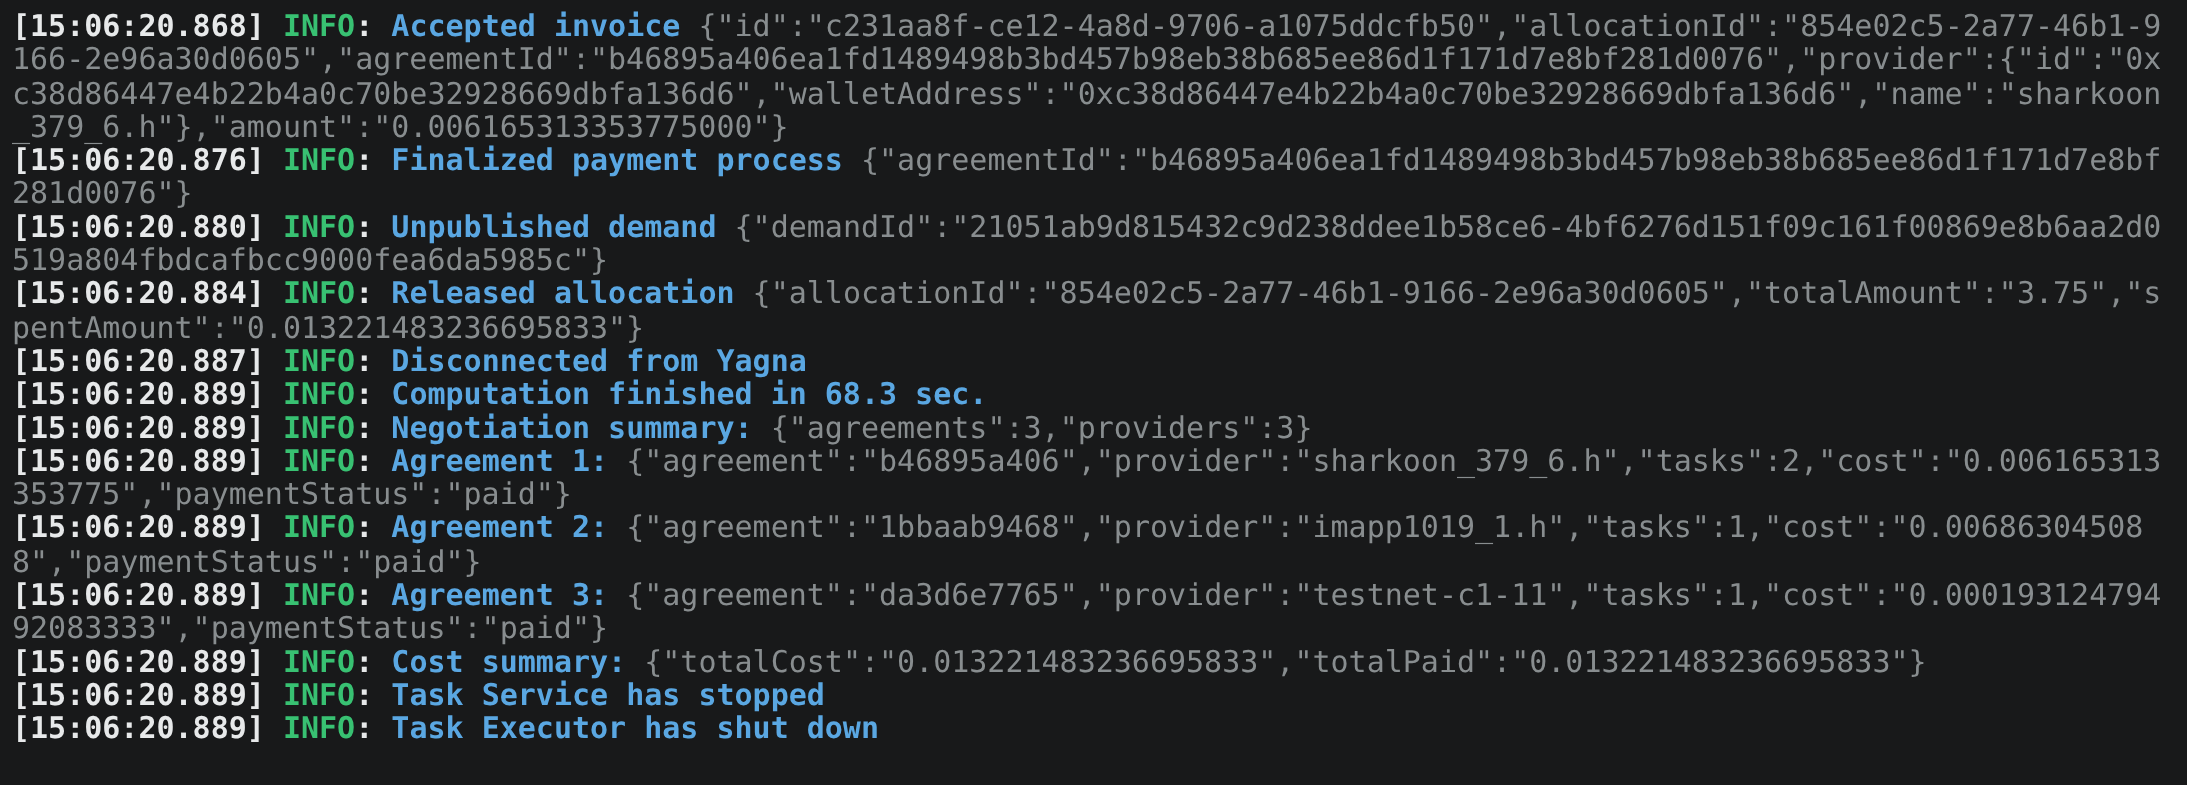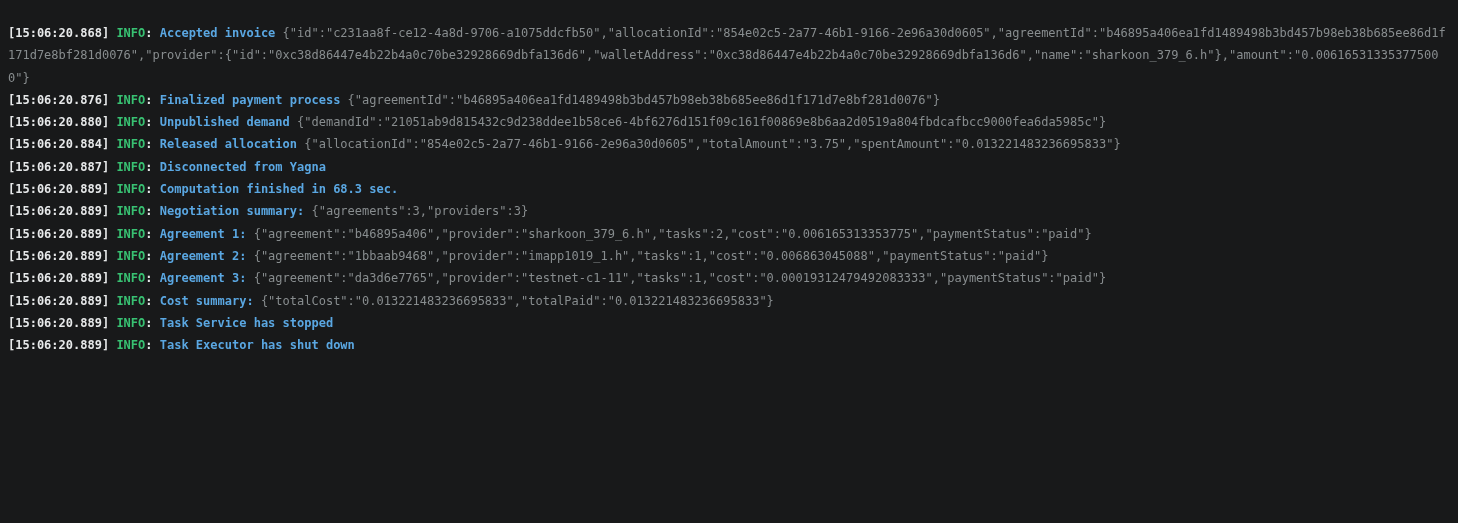--- a/index.html
+++ b/index.html
@@ -7,23 +7,23 @@
     padding: 0;
     background: #18191a;
     width: 1458px;
     height: 523px;
     overflow: hidden;
   }
   .term {
     box-sizing: border-box;
     width: 1458px;
     height: 523px;
-    padding: 22px 8px 0 8px;
+    padding: 6px 8px 0 8px;
     font-family: "DejaVu Sans Mono", Menlo, Consolas, "Liberation Mono", monospace;
-    font-size: 12px;
+    font-size: 20px;
     line-height: 22.3px;
     letter-spacing: 0.0px;
     color: #888d8f;
     white-space: pre-wrap;
     word-break: break-all;
     font-variant-ligatures: none;
   }
   .ts     { color: #e7e9ea; font-weight: 600; }
   .info   { color: #38c172; font-weight: 600; }
   .msg    { color: #5aa7e2; font-weight: 600; }

